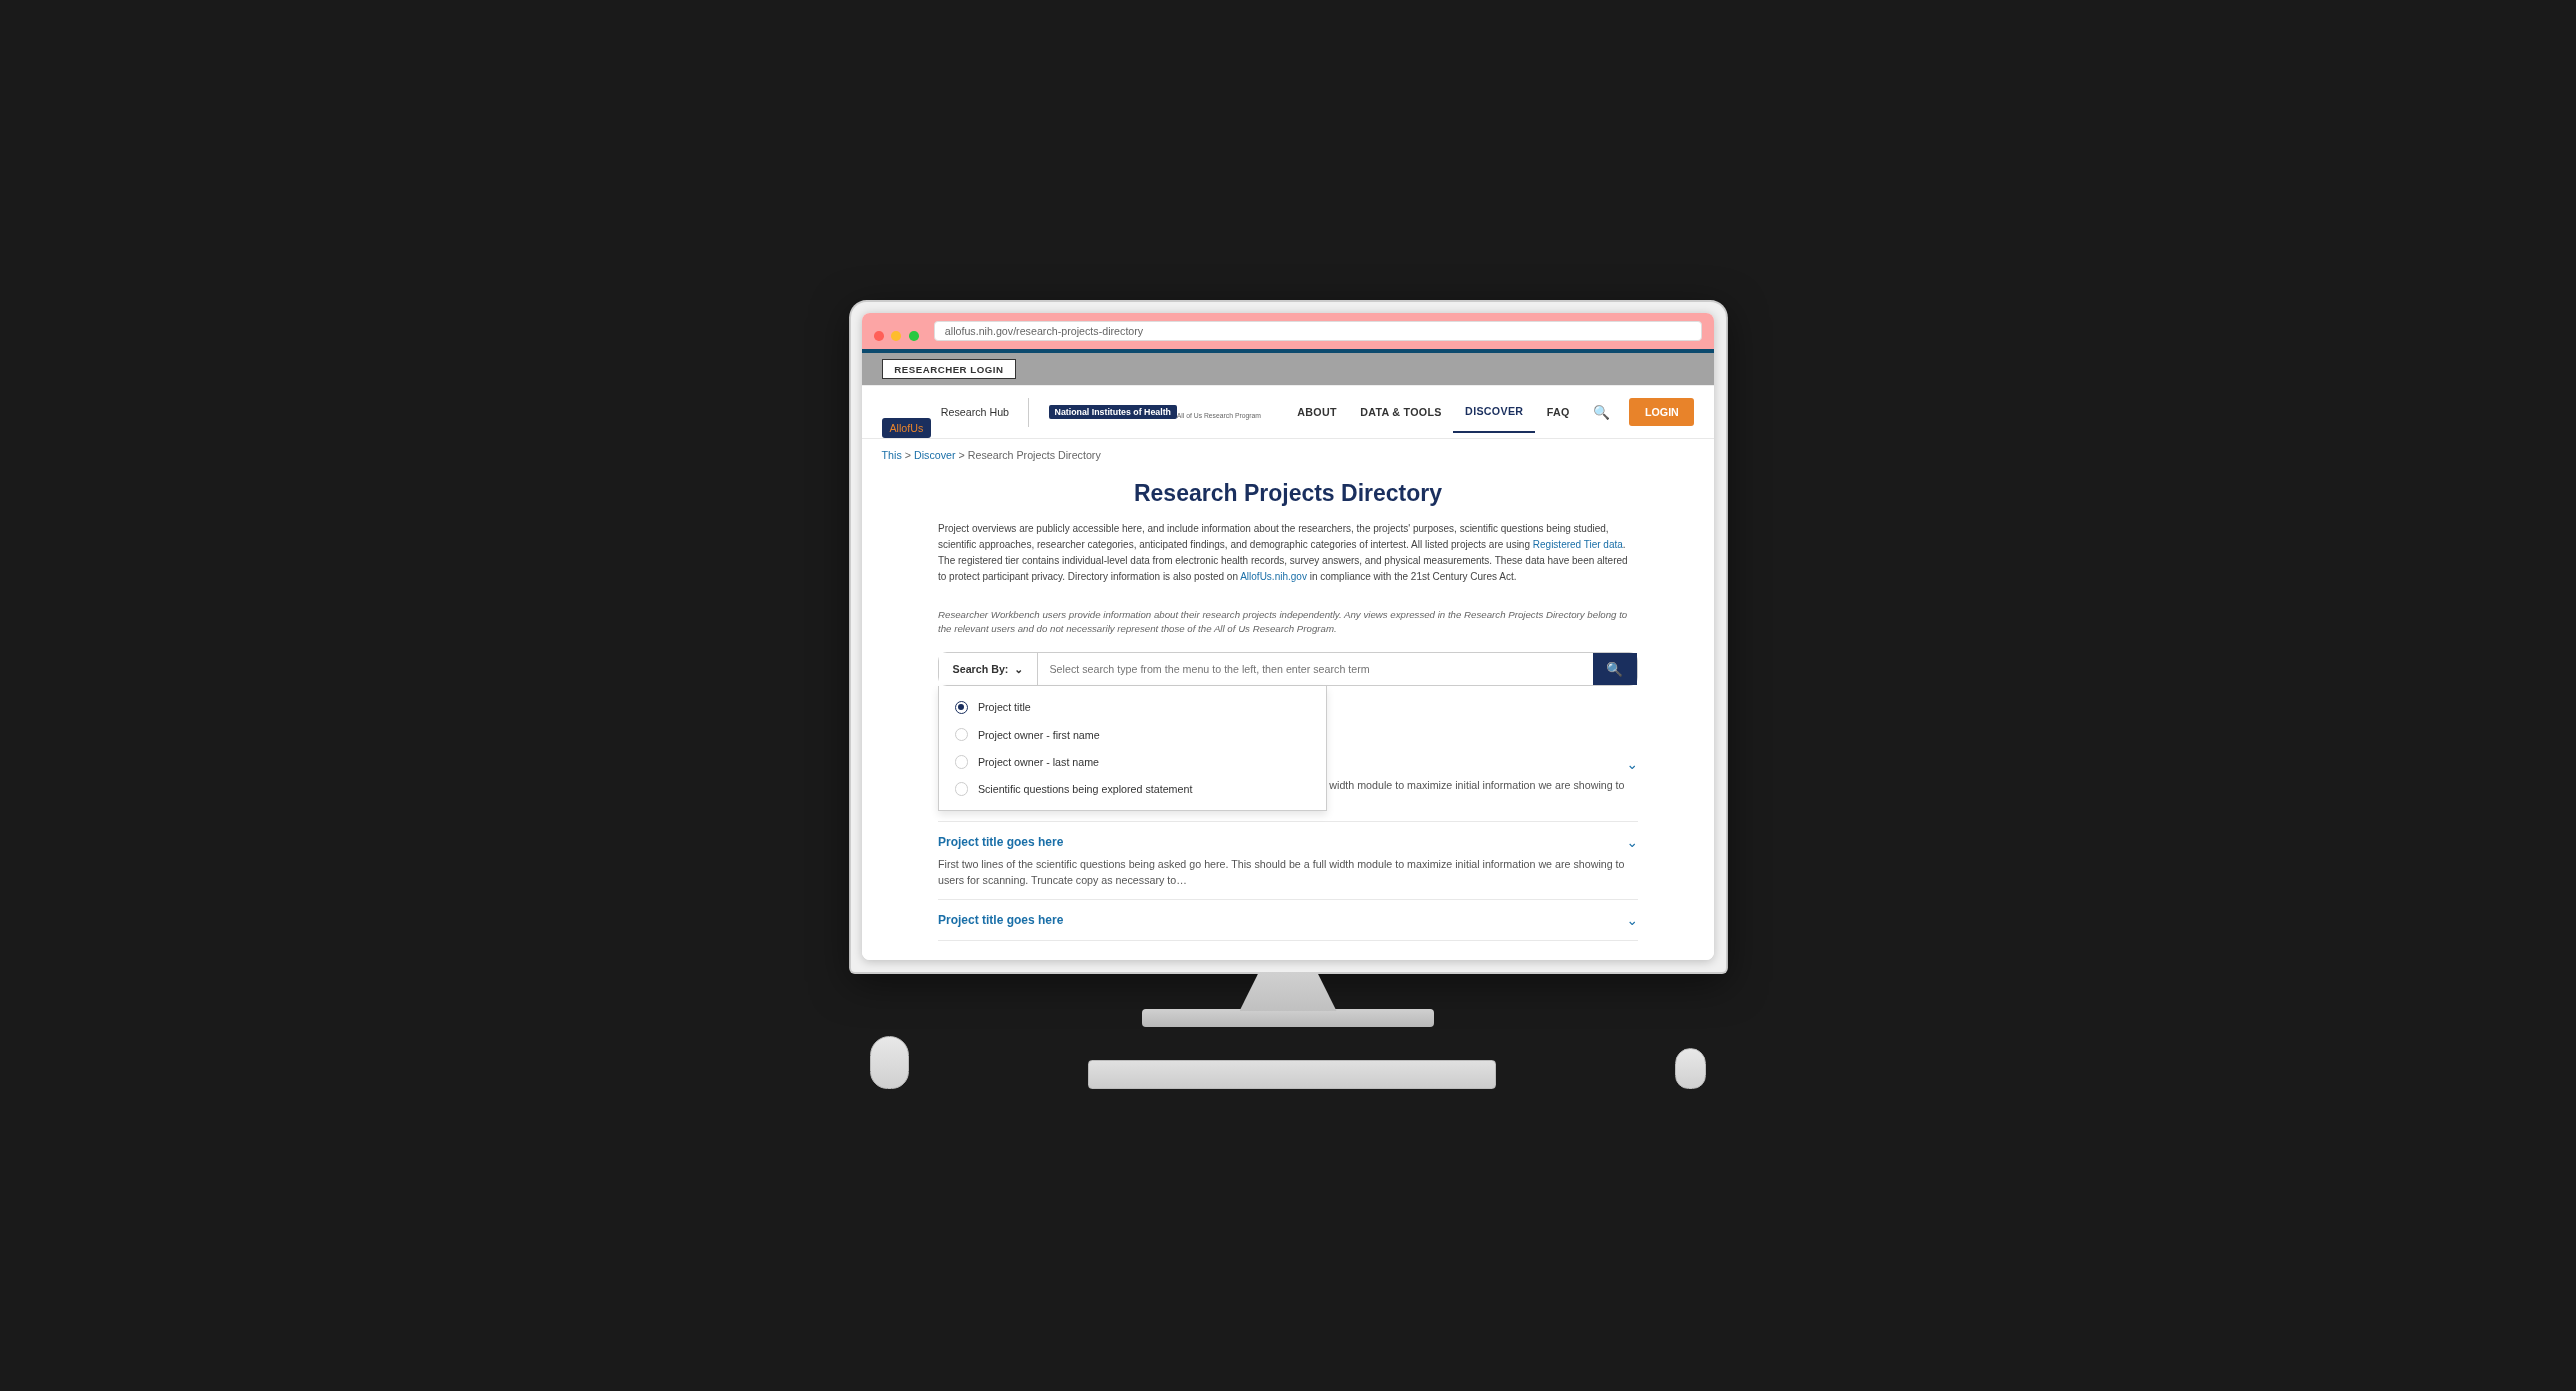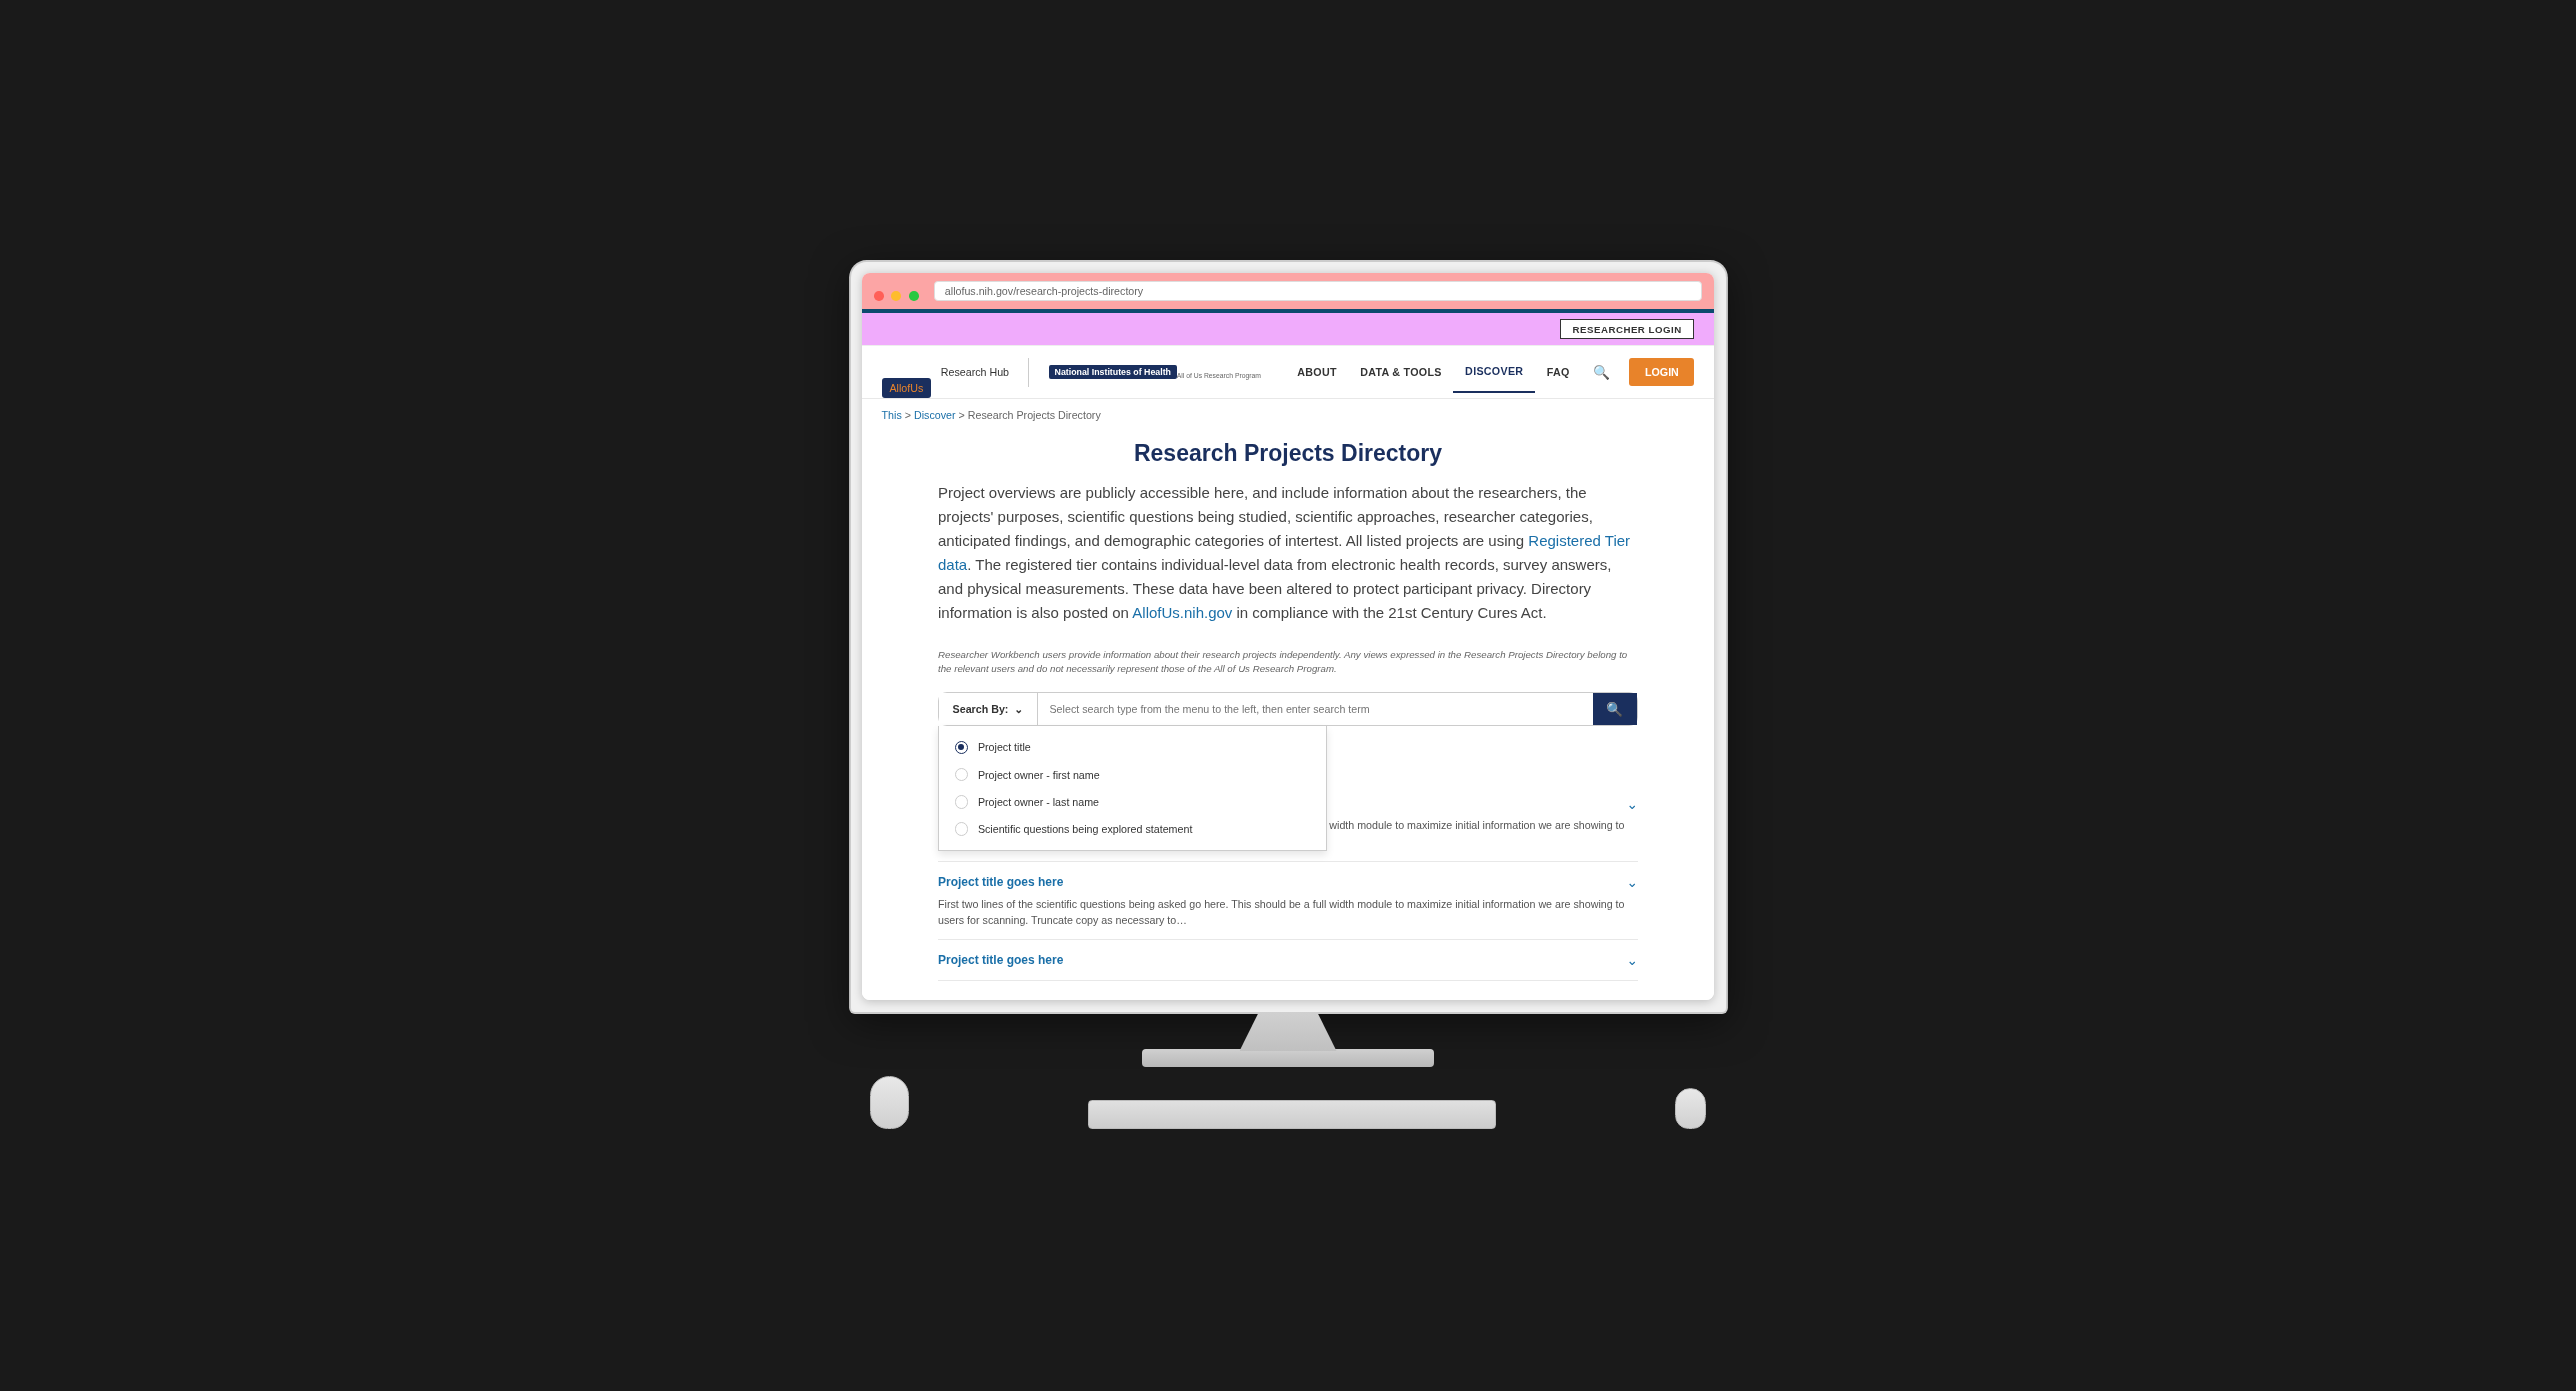--- a/index.html
+++ b/index.html
@@ -60,24 +60,24 @@
       margin-left: 7.8px;
     }
 
     
     .site-content {
       background: white;
     }
 
     
     .top-bar {
-      background: #f0abfc;
+      background: #a3a3a3;
       border-bottom: 1px solid #eee;
       display: flex;
-      justify-content: flex-end;
+      justify-content: flex-start;
       padding: 5.8px 19.4px;
     }
 
     .researcher-login-btn {
       border: 1px solid #333;
       background: white;
       padding: 3.9px 11.7px;
       font-size: 9.7px;
       font-weight: bold;
       letter-spacing: 0.5px;
@@ -208,21 +208,21 @@
 
     .page-title {
       text-align: center;
       font-size: 23px;
       font-weight: bold;
       color: #1a2f5e;
       margin-bottom: 13.6px;
     }
 
     .page-description {
-      font-size: 15px;
+      font-size: 10px;
       color: #444;
       line-height: 1.6;
       margin-bottom: 23px;
     }
 
     .page-description a {
       color: #1a6fa8;
       text-decoration: none;
     }
 

